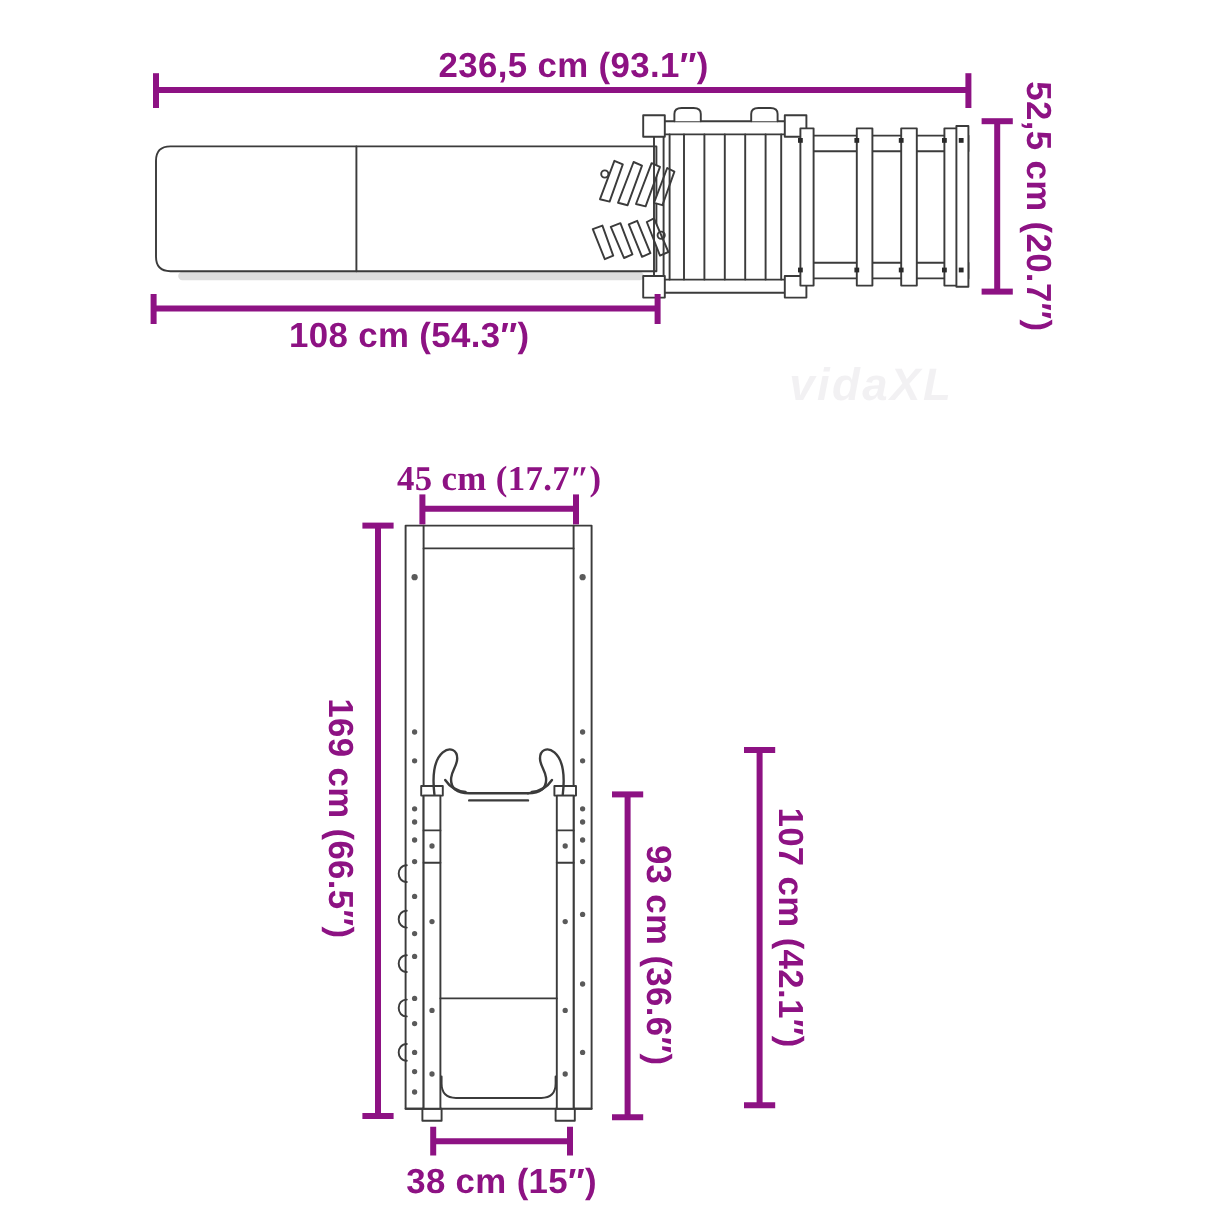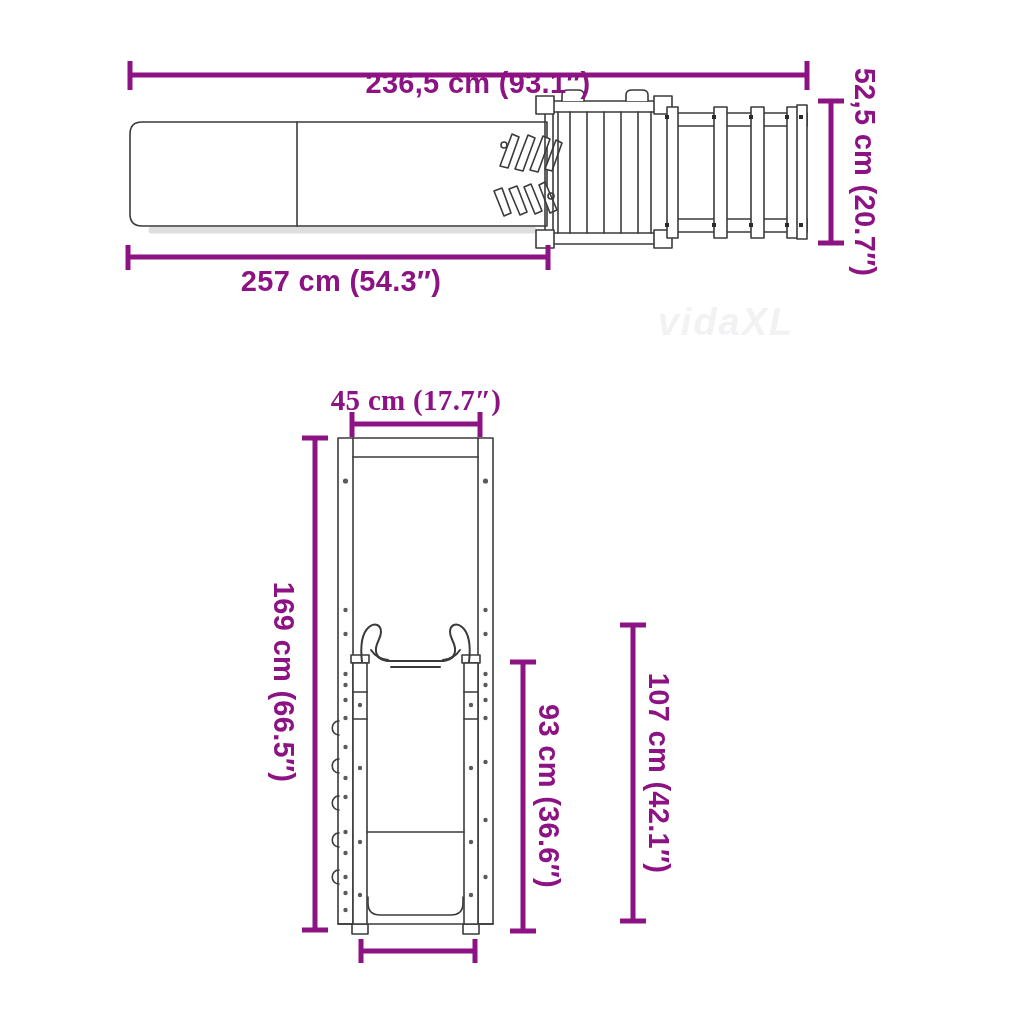--- a/index.html
+++ b/index.html
@@ -240,27 +240,28 @@
       <g>
         <line x1="361" y1="951" x2="475" y2="951"></line>
         <line x1="361" y1="939" x2="361" y2="963"></line>
         <line x1="475" y1="939" x2="475" y2="963"></line>
       </g>
     </g>
   </svg>
 
   <div class="watermark">vidaXL</div>
 
-  <div class="dim-label" style="left:478px; top:56px;margin-top:27px;">236,5 cm (93.1″)</div>
+  <div class="dim-label" style="left:478px; top:56px;">236,5 cm (93.1″)</div>
 
   <div class="dim-label vertical" style="left:864px; top:172px;">52,5 cm (20.7″)</div>
 
-  <div class="dim-label" style="left:341px; top:281px;">257 cm (54.3″)</div>
+  <div class="dim-label" style="left:341px; top:281px;">108 cm (54.3″)</div>
 
   <div class="dim-label" style="left:416px; top:400px;font-family:Liberation Serif, serif;">45 cm (17.7″)</div>
 
   <div class="dim-label vertical" style="left:283px; top:682px;">169 cm (66.5″)</div>
 
   <div class="dim-label vertical" style="left:548px; top:796px;">93 cm (36.6″)</div>
 
   <div class="dim-label vertical" style="left:658px; top:773px;">107 cm (42.1″)</div>
 
+  <div class="dim-label" style="left:418px; top:986px;">38 cm (15″)</div>
 </div>
 
 </body></html>

